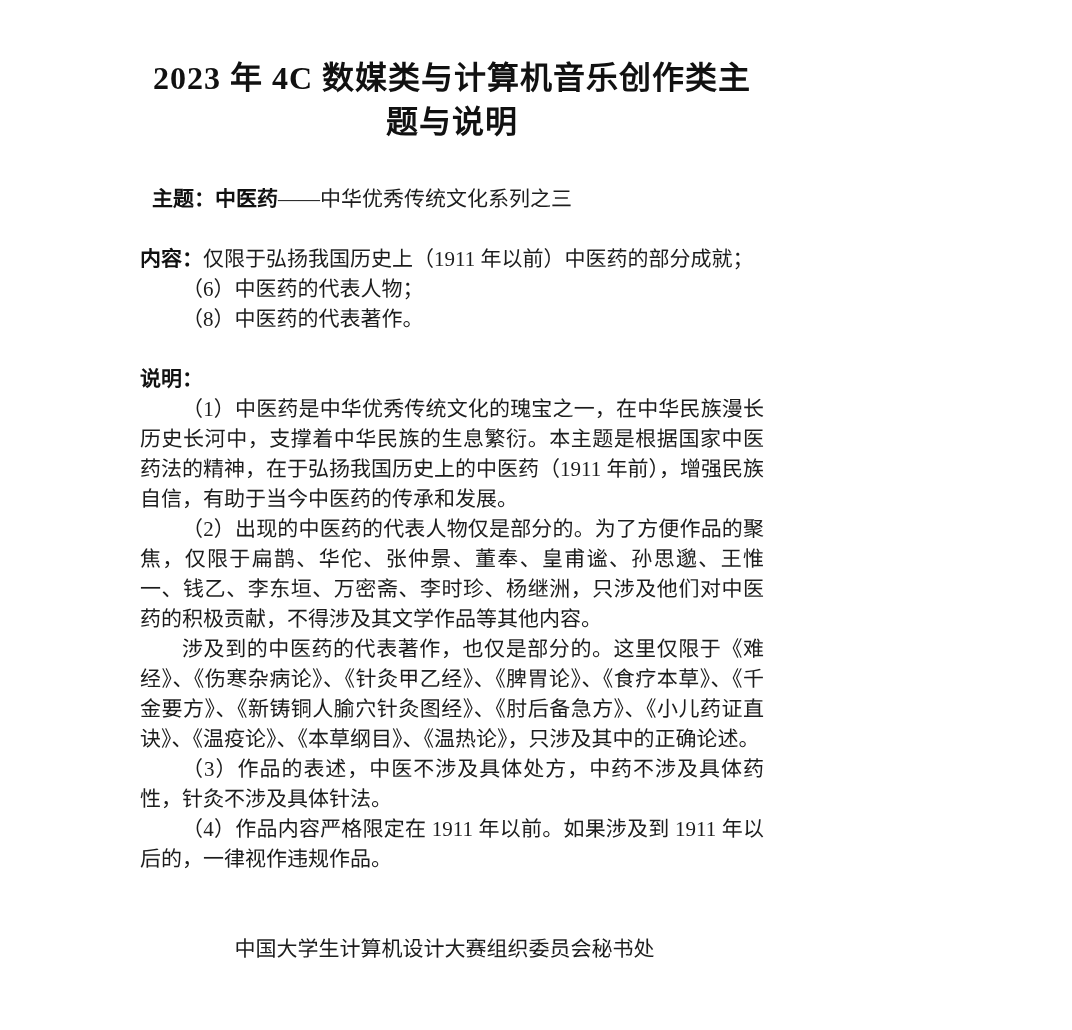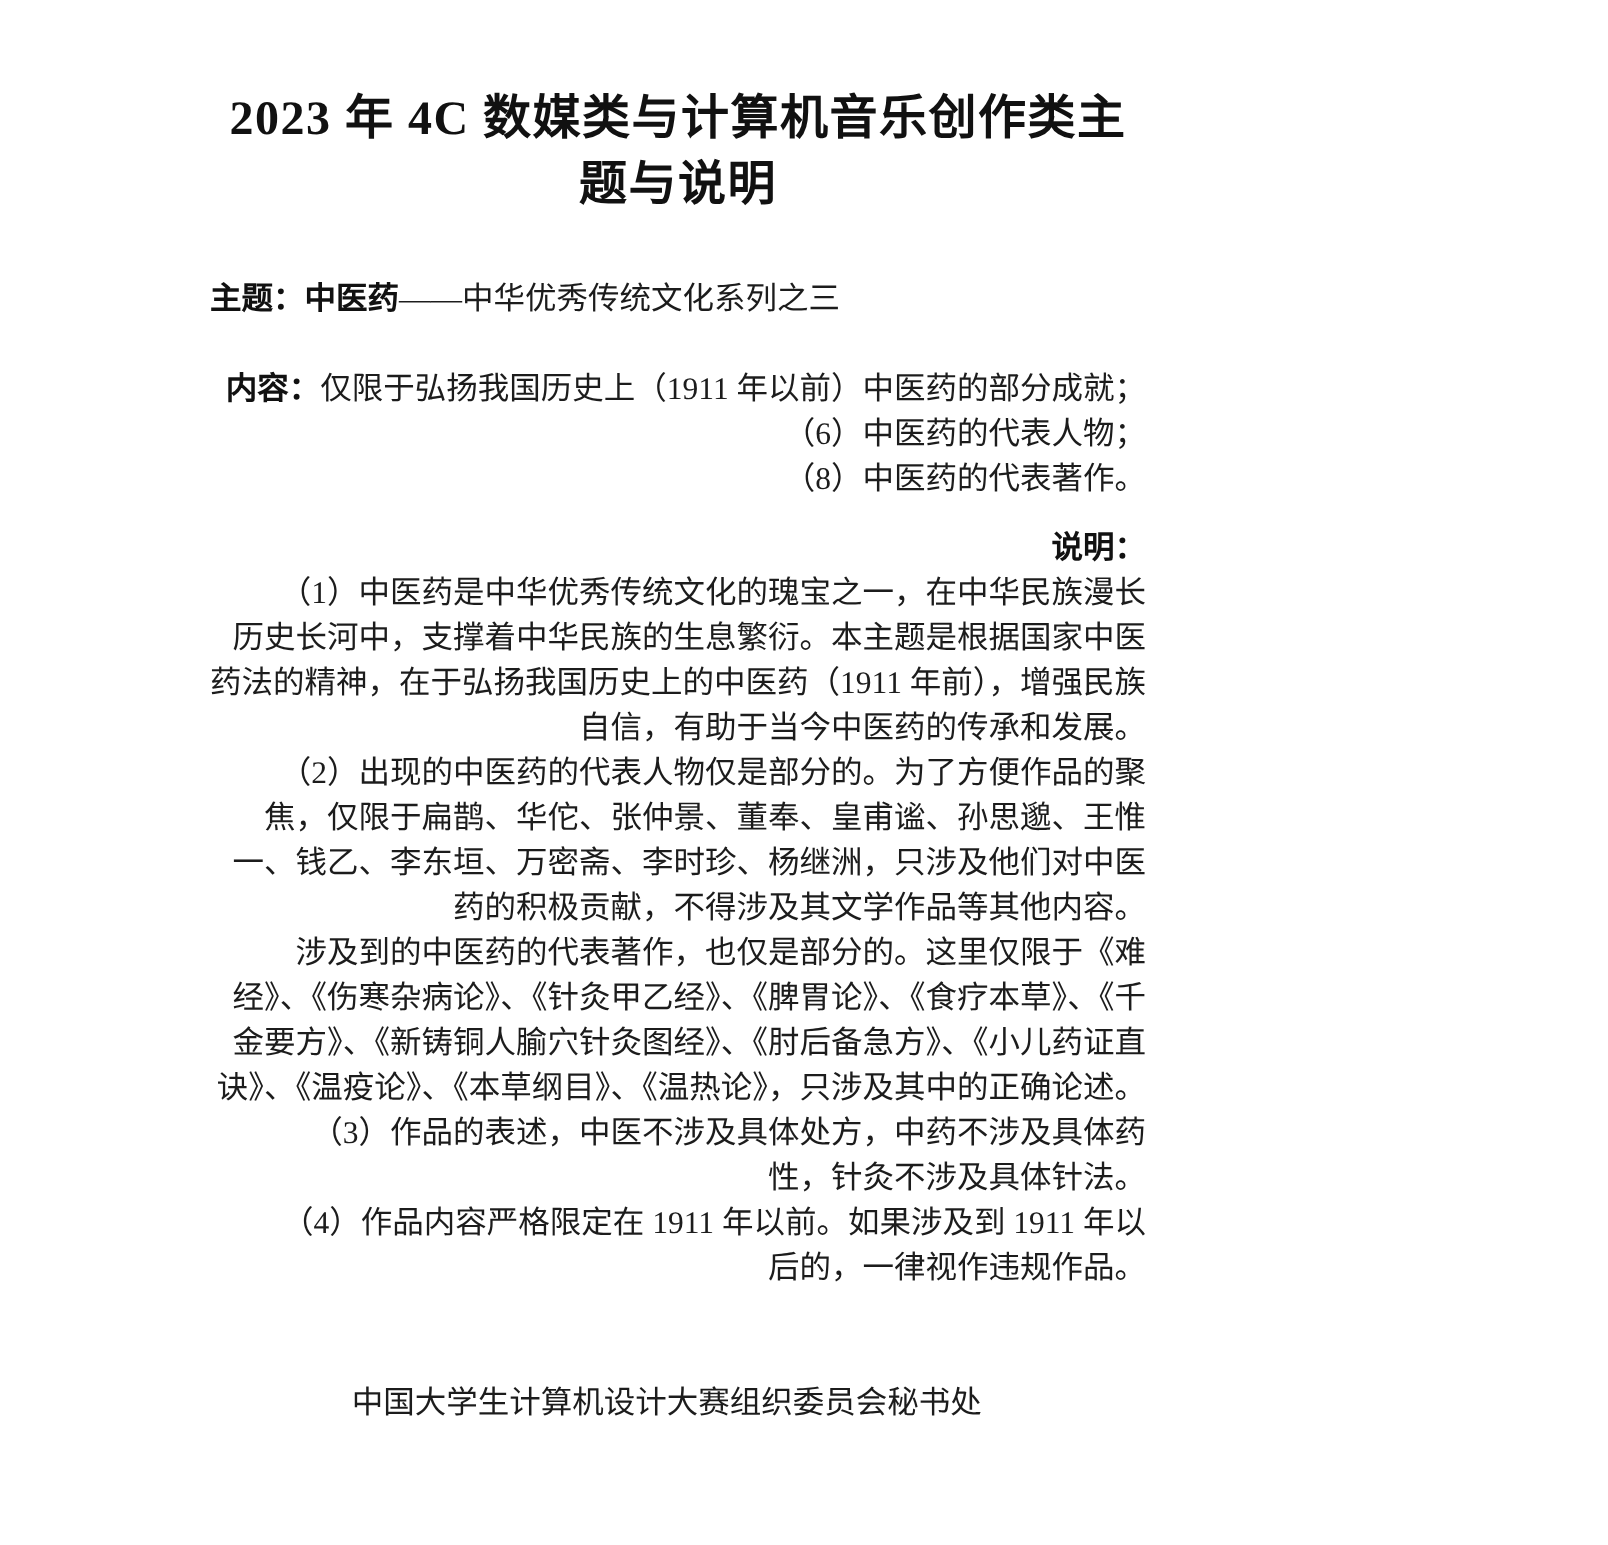--- a/index.html
+++ b/index.html
@@ -25,39 +25,38 @@
   .doc-title {
     margin: 0;
     font-size: 32px;
     line-height: 44px;
     font-weight: 700;
     text-align: center;
     letter-spacing: 1px;
     color: #111111;
   }
   .theme-line {
-    margin: 40px 0 0 0;
+    margin: 40px 0 0 12px;
   }
   .label-bold {
     font-weight: 700;
     color: #111111;
   }
   .content-block {
     margin-top: 30px;
   }
   .content-block p,
   .notes-block p {
     margin: 0;
-    text-align: right;
   }
   .content-item {
     text-indent: 2em;
   }
   .notes-block {
-    margin-top: 16px;
+    margin-top: 30px;
   }
   .note-para {
     text-indent: 2em;
     text-align: justify;
   }
   .signature-line {
     margin: 60px 15px 0 0;
     text-align: center;
   }
 </style>

